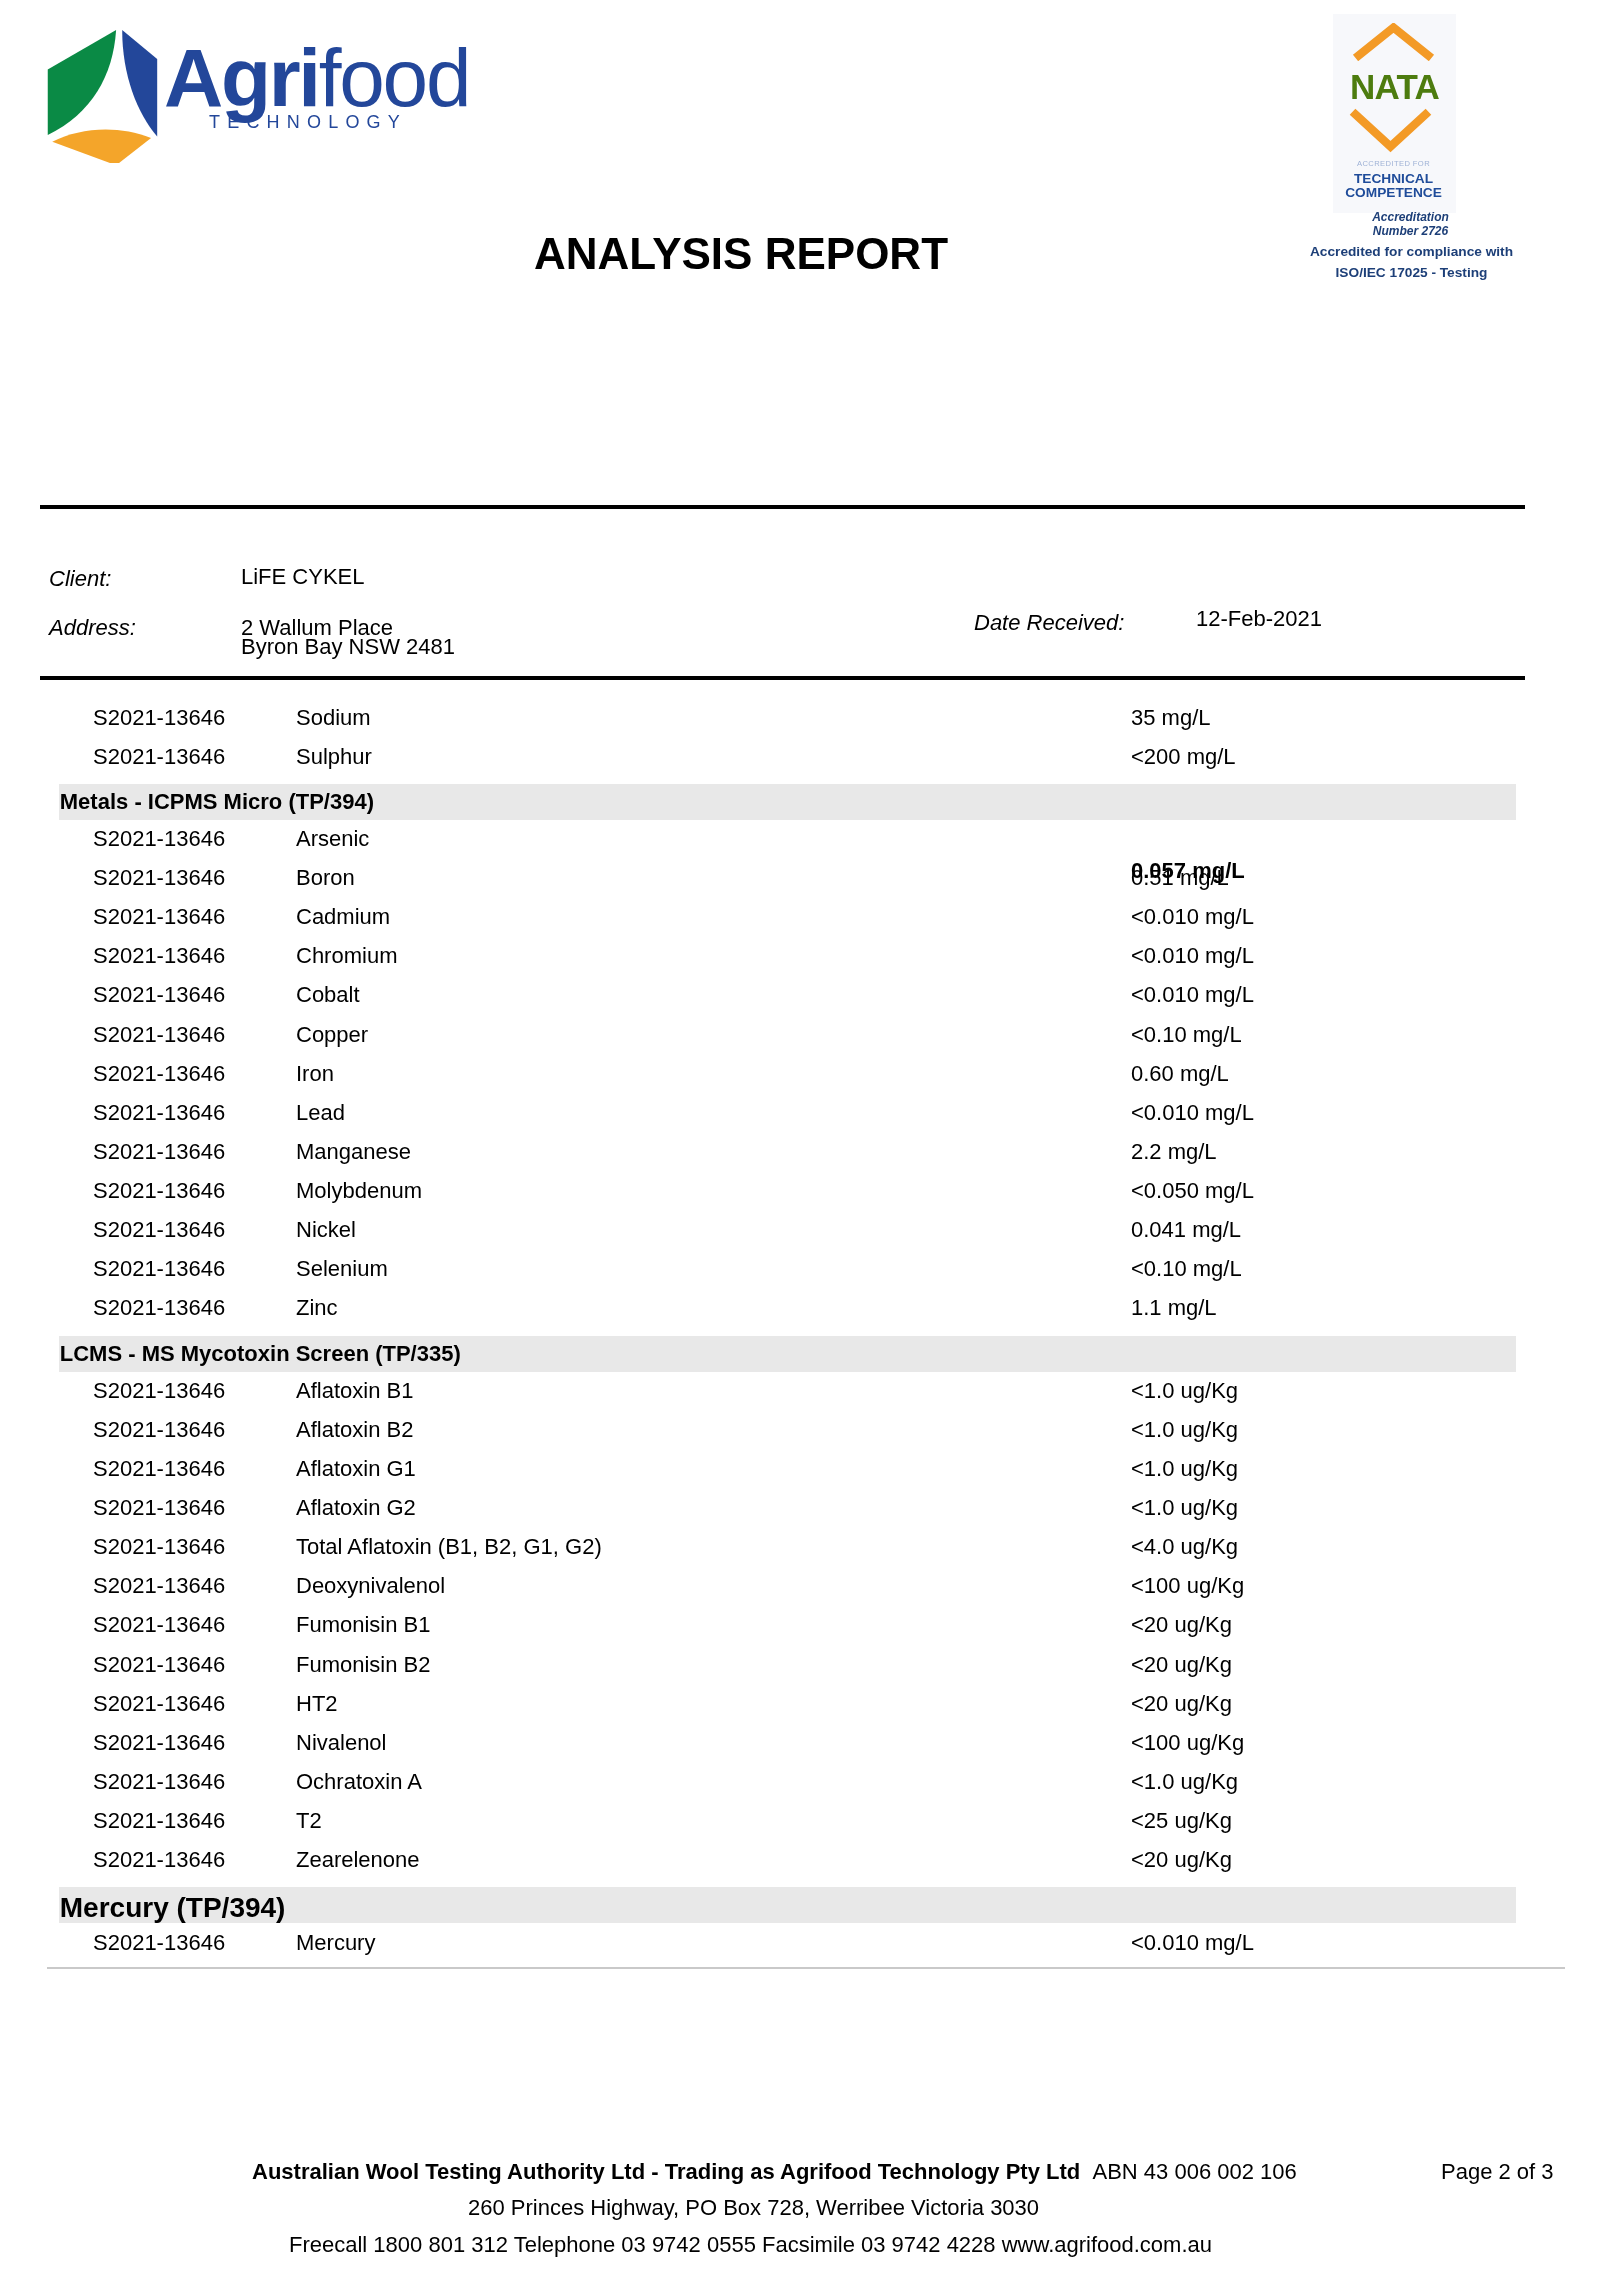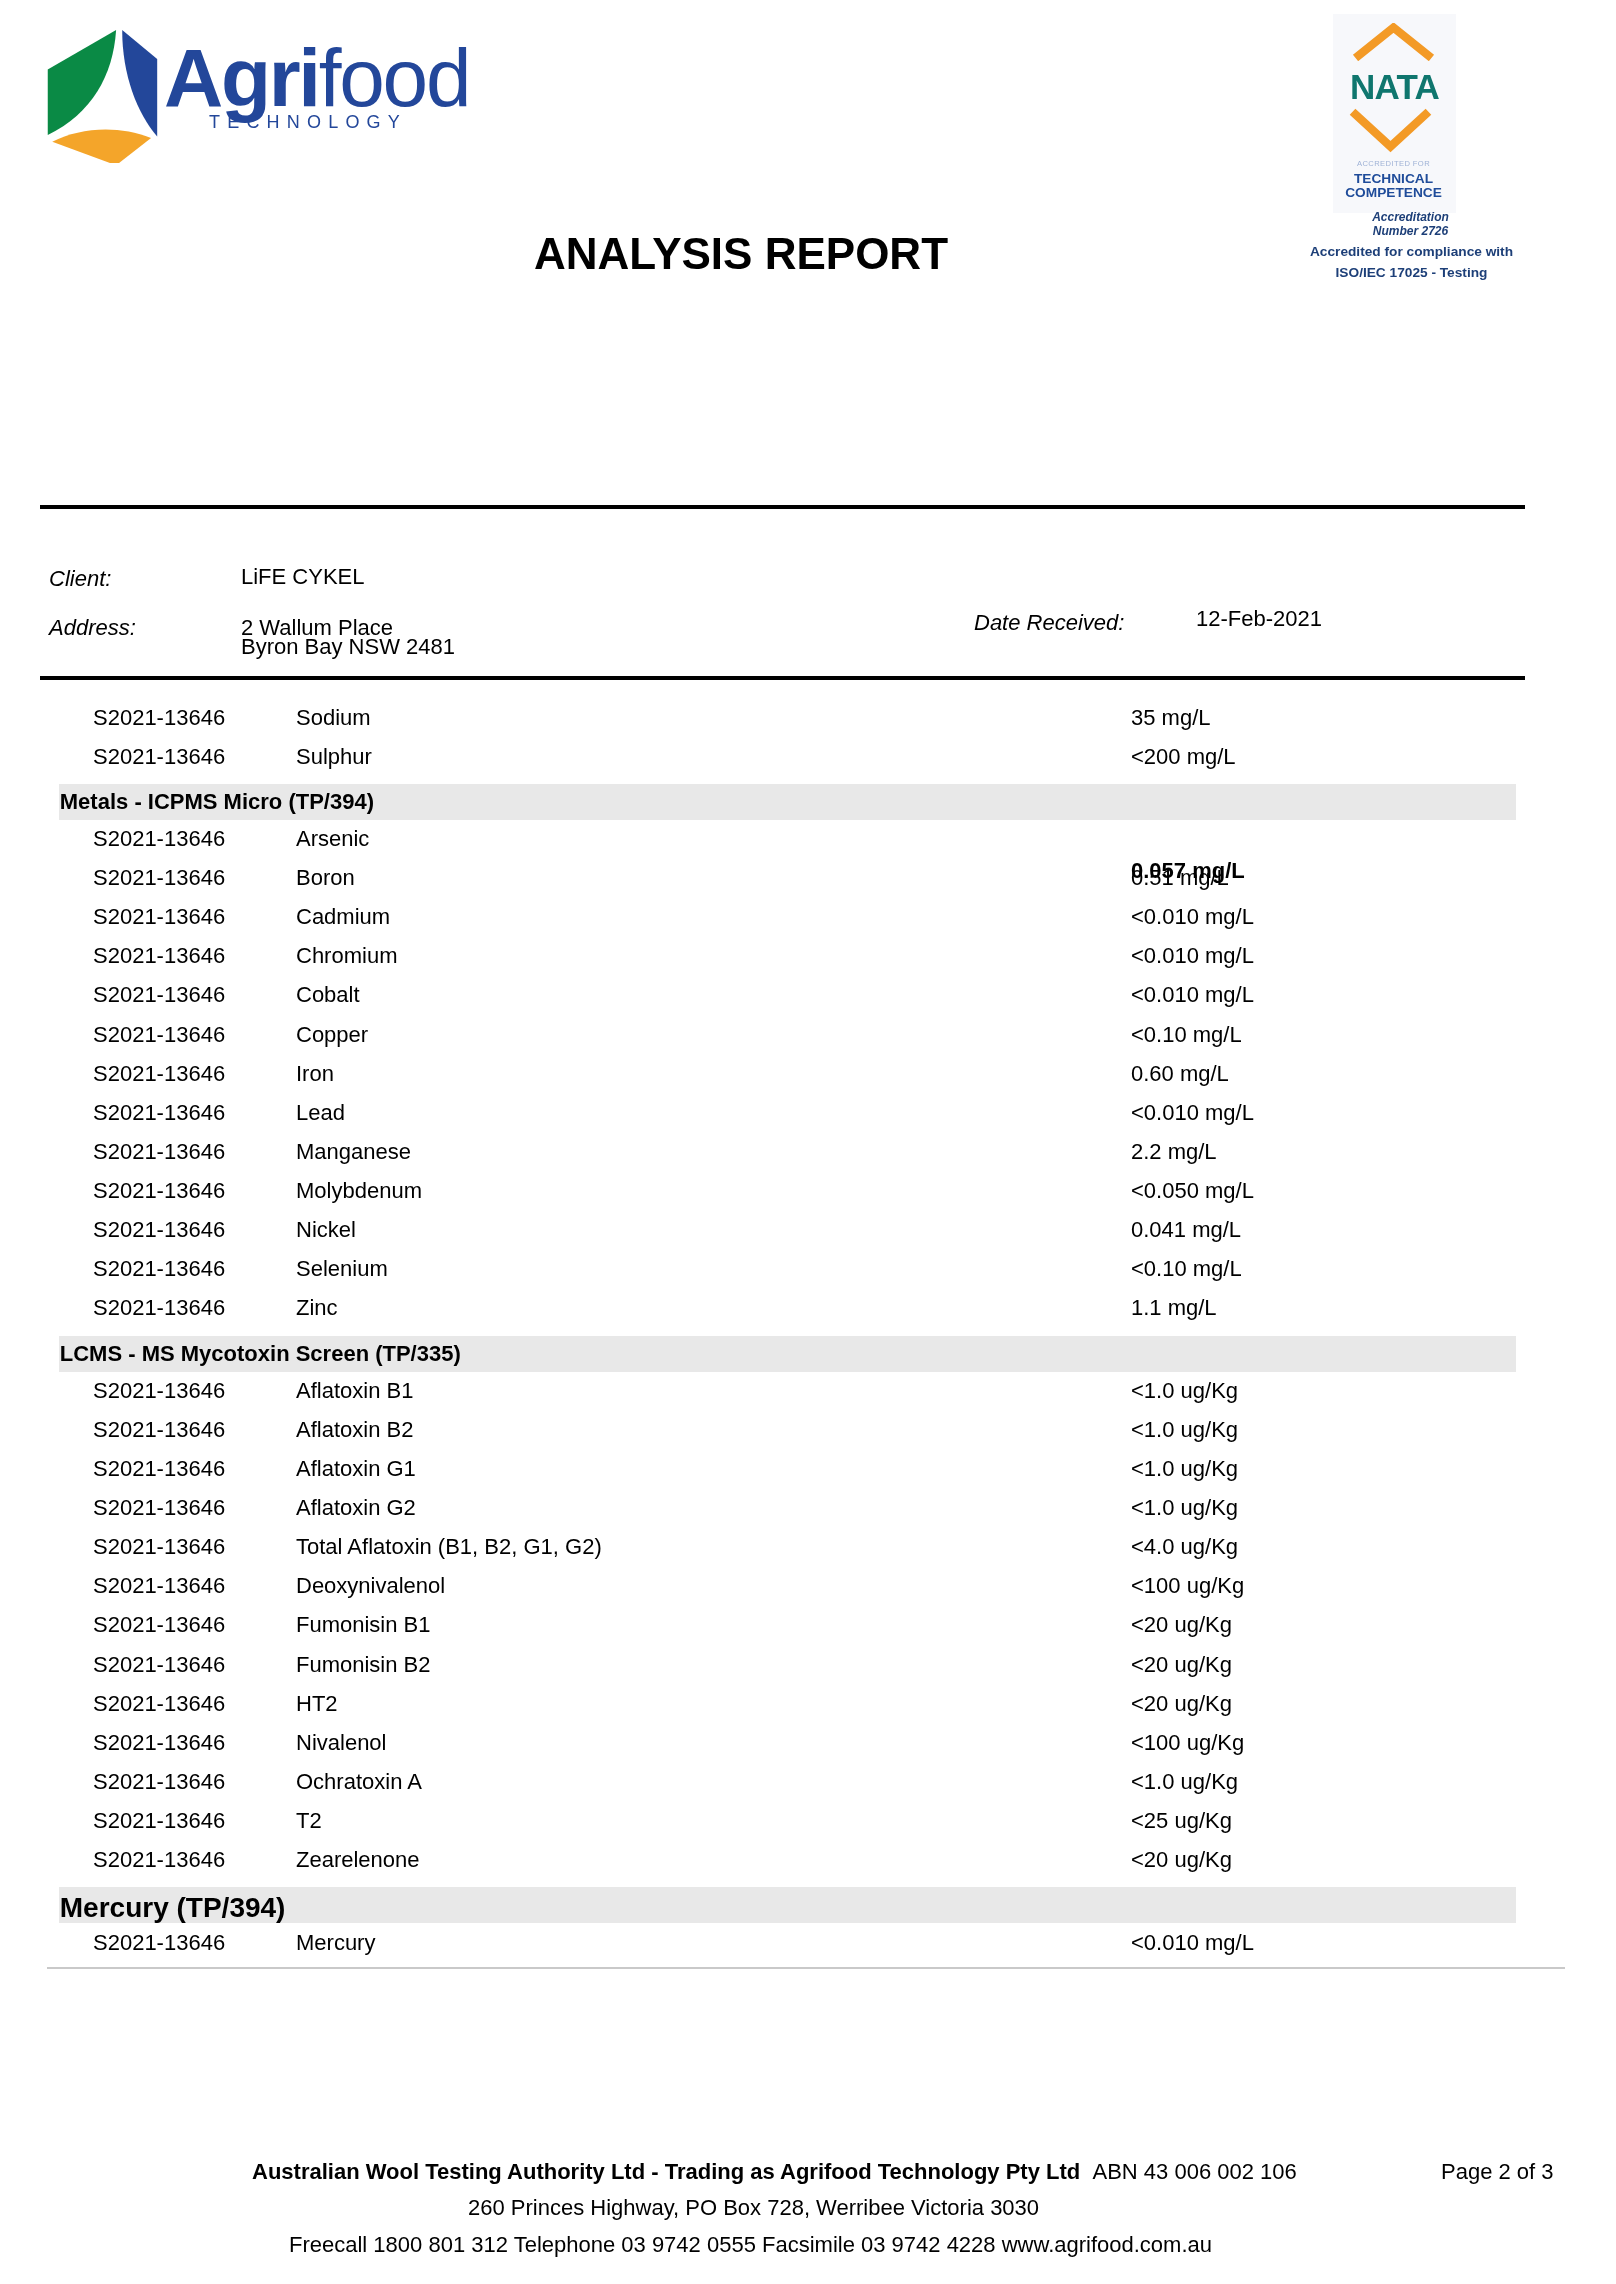--- a/index.html
+++ b/index.html
@@ -14,21 +14,21 @@
   #agri-logo { position: absolute; left: 46px; top: 30px; width: 388px; height: 133px; }
   #agri-word { position: absolute; left: 164px; top: 37px; font-size: 82px; color: #23479a;
                letter-spacing: -2.3px; line-height: 1; white-space: nowrap; }
   #agri-word .b { font-weight: bold; }
   #agri-tech { position: absolute; left: 209px; top: 113px; font-size: 18px; color: #23479a;
                letter-spacing: 7.2px; line-height: 1; white-space: nowrap; }
 
   
   #nata-box { position: absolute; left: 1333px; top: 13.7px; width: 123px; height: 199px; background: #f7f8fb; }
   #nata-word { position: absolute; left: 1342px; top: 69px; width: 105px; text-align: center;
-               font-size: 35px; font-weight: bold; color: #0f766e; line-height: 1; letter-spacing: -0.8px; }
+               font-size: 35px; font-weight: bold; color: #4d7c0f; line-height: 1; letter-spacing: -0.8px; }
   #nata-small { position: absolute; left: 1344px; top: 160px; width: 99px; text-align: center;
                 font-size: 7.6px; color: #9fb2d6; line-height: 1; letter-spacing: 0.4px; }
   #nata-tech { position: absolute; left: 1344px; top: 172px; width: 99px; text-align: center;
                font-size: 13.7px; font-weight: bold; color: #1f4c9a; line-height: 1.05; }
   .nata-caption { position: absolute; width: 305px; text-align: center; color: #1d3f78;
                   font-weight: bold; line-height: 1; white-space: nowrap; }
 
   #title { left: 534px; top: 232px; font-size: 44px; font-weight: bold; }
 
   .rule-black { position: absolute; left: 40px; width: 1485px; height: 3.8px; background: #000; }

